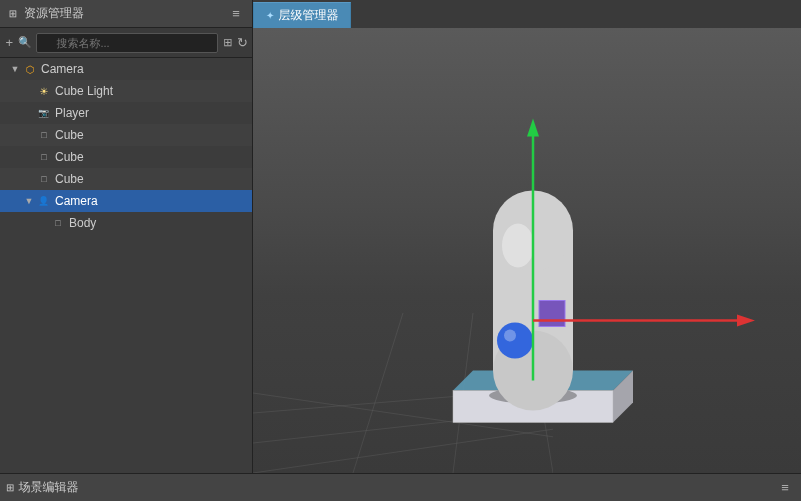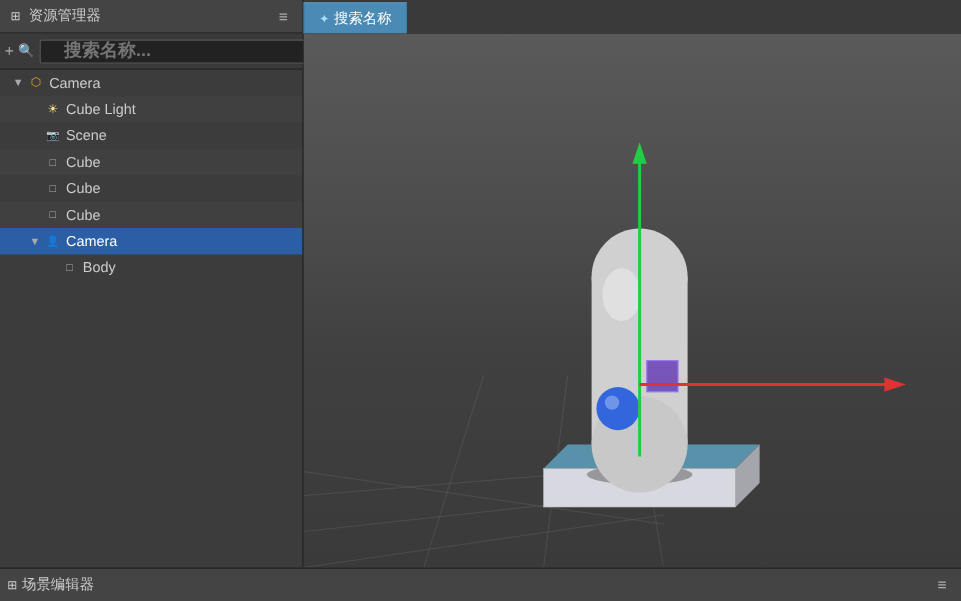--- a/index.html
+++ b/index.html
@@ -82,23 +82,22 @@
     }
 
     .search-input {
       flex: 1;
       height: 20px;
       background: #222;
       border: 1px solid #555;
       border-radius: 2px;
       color: #aaa;
       padding: 0 19px;
-      font-size: 15px;
+      font-size: 11px;
       outline: none;
-      font-weight: bold;
     }
 
     .tree-area {
       flex: 1;
       overflow-y: auto;
       overflow-x: hidden;
     }
 
     .tree-area::-webkit-scrollbar { width: 4px; }
     .tree-area::-webkit-scrollbar-track { background: #3c3c3c; }
@@ -259,21 +258,21 @@
         <span class="tree-indent" style="width:18px;"></span>
         <span class="tree-arrow" style="visibility:hidden;">▶</span>
         <span class="tree-node-icon icon-light">☀</span>
         <span class="tree-label">Cube Light</span>
       </div>
 
       <div class="tree-item" style="padding-left:4px;">
         <span class="tree-indent" style="width:18px;"></span>
         <span class="tree-arrow" style="visibility:hidden;">▶</span>
         <span class="tree-node-icon" style="font-size:9px;">📷</span>
-        <span class="tree-label">Scene</span>
+        <span class="tree-label">Player</span>
       </div>
 
       <div class="tree-item highlighted" style="padding-left:4px;">
         <span class="tree-indent" style="width:18px;"></span>
         <span class="tree-arrow" style="visibility:hidden;">▶</span>
         <span class="tree-node-icon" style="font-size:9px; color:#aaa;">□</span>
         <span class="tree-label">Cube</span>
       </div>
 
       <div class="tree-item" style="padding-left:4px;">
@@ -305,21 +304,21 @@
       </div>
 
     </div>
   </div>
 
   <div class="scene-panel">
 
     <div class="scene-tab-bar">
       <div class="scene-tab">
         <span style="font-size:10px; color:#aaddff;">✦</span>
-        <span>搜索名称</span>
+        <span>层级管理器</span>
       </div>
     </div>
 
     <div class="scene-content">
 
       <div class="scene-bg"></div>
 
       <svg class="perspective-lines" xmlns="http://www.w3.org/2000/svg">
 
         <line x1="0" y1="160" x2="548" y2="80" stroke="#fff" stroke-width="0.5"></line>

